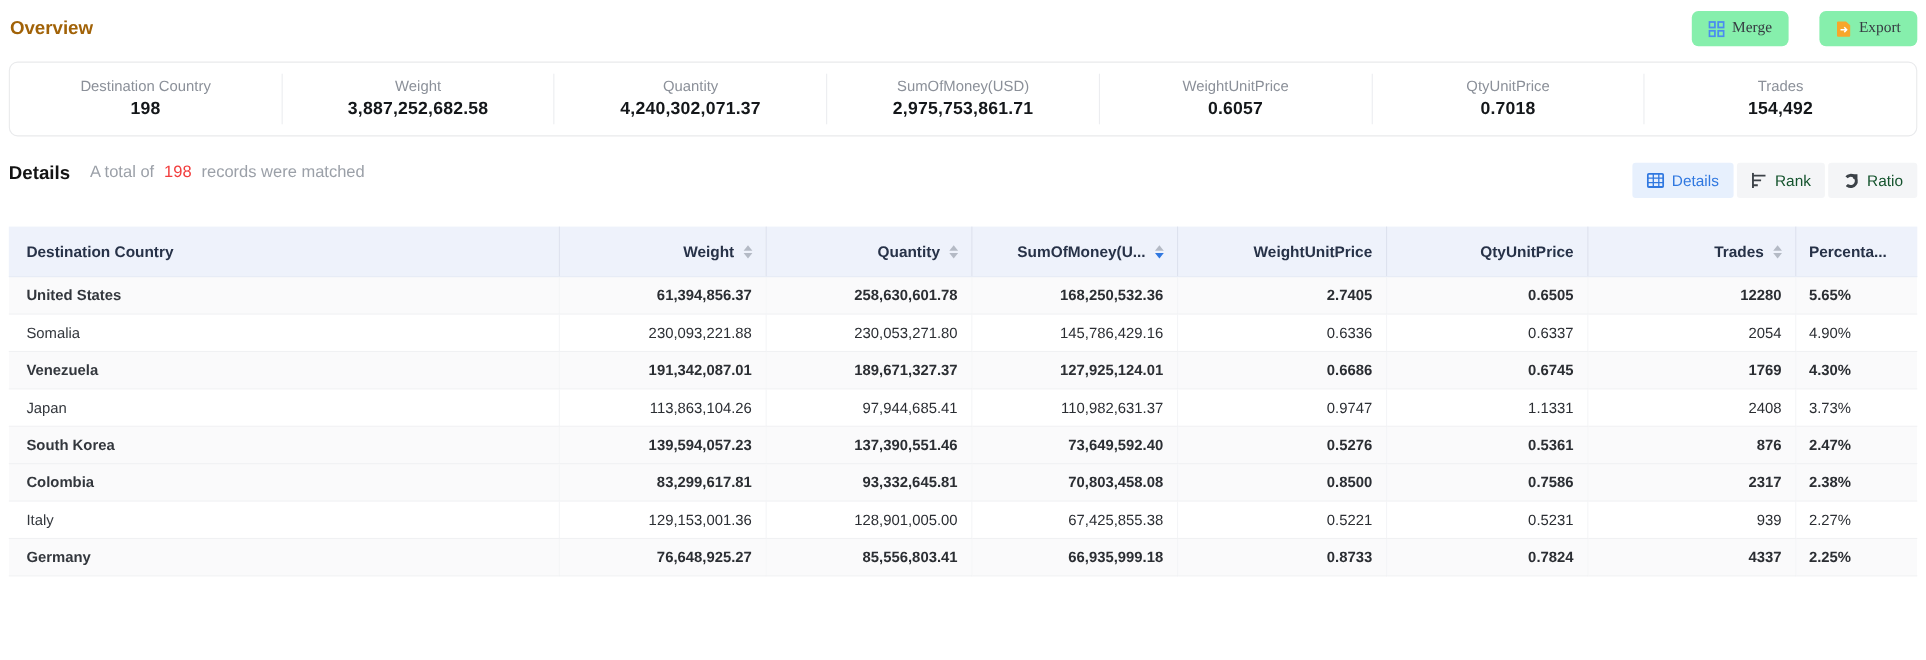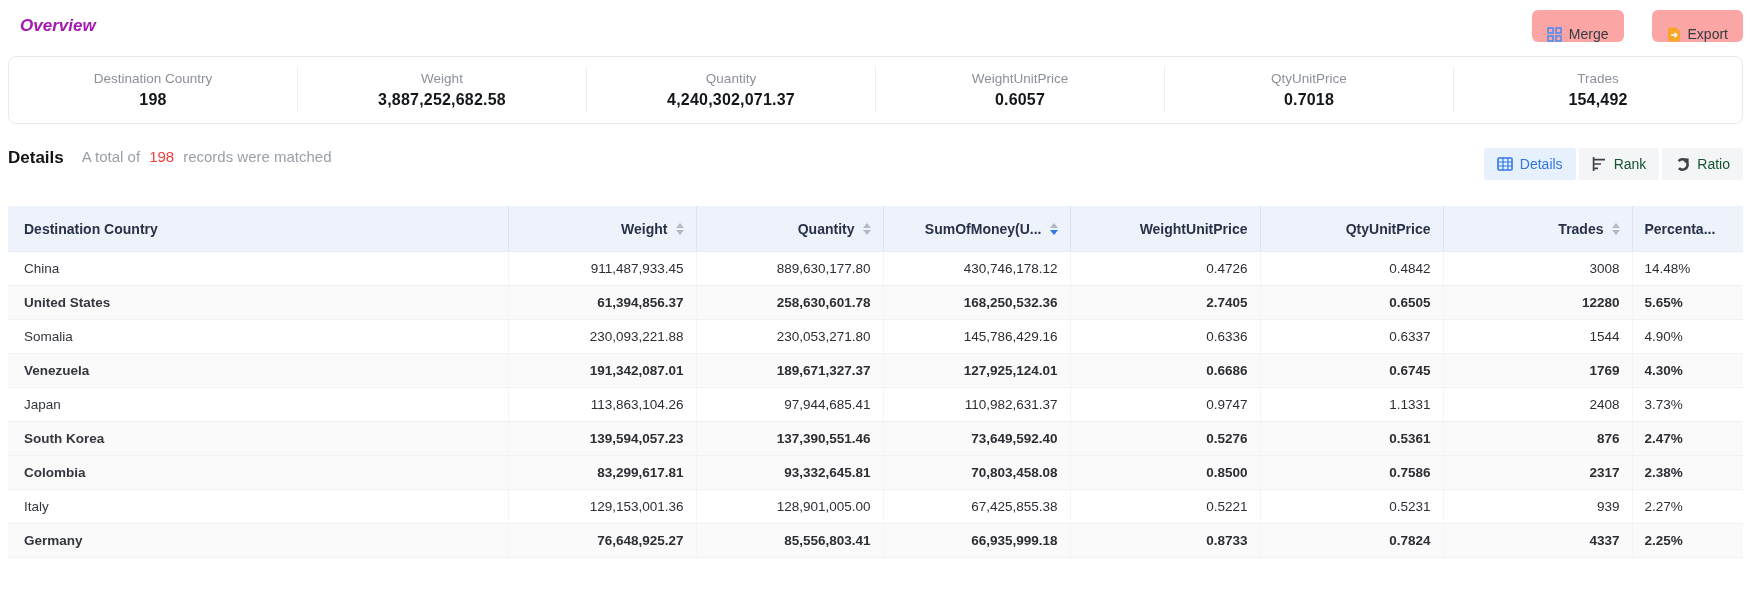--- a/index.html
+++ b/index.html
@@ -2,26 +2,26 @@
 <html><head>
 <meta charset="utf-8">
 <style>
   html,body{margin:0;padding:0;}
   body{
     width:1751px;height:600px;overflow:hidden;background:#fff;
     font-family:"Liberation Sans",sans-serif;color:#262626;
     -webkit-font-smoothing:antialiased;
   }
   .topbar{display:flex;justify-content:space-between;align-items:center;margin:8px 8px 0 8px;height:36px;}
-  .page-title{font-size:17px;font-weight:700;color:#a21caf;margin:12px;font-style:italic;}
+  .page-title{font-size:17px;font-weight:700;color:#a16207;margin:1px;}
   .topbar-actions{display:flex;gap:28px;}
   .btn{
-    display:inline-flex;align-items:flex-end;gap:7px;height:32px;padding:0 15px;
-    background:#fca5a5;border:none;border-radius:6px;font-size:14px;color:#363b42;
-    font-family:Liberation Sans, sans-serif;cursor:pointer;
+    display:inline-flex;align-items:center;gap:7px;height:32px;padding:0 15px;
+    background:#86efac;border:none;border-radius:6px;font-size:14px;color:#363b42;
+    font-family:Liberation Serif, serif;cursor:pointer;
   }
   
   .overview-card{
     margin:12px 8px 0 8px;border:1px solid #e9eaec;border-radius:8px;
     height:66px;display:flex;align-items:center;background:#fff;
   }
   .stat{flex:1;display:flex;flex-direction:column;justify-content:center;align-items:center;gap:5px;height:46px;border-right:1px solid #ecedf0;}
   .stat:last-child{border-right:none;}
   .stat-label{font-size:13.5px;color:#8b9099;}
   .stat-value{font-size:16px;font-weight:700;color:#14171a;letter-spacing:.2px;}
@@ -105,20 +105,24 @@
       </div>
       <div class="stat">
         <div class="stat-label">Weight</div>
         <div class="stat-value">3,887,252,682.58</div>
       </div>
       <div class="stat">
         <div class="stat-label">Quantity</div>
         <div class="stat-value">4,240,302,071.37</div>
       </div>
       <div class="stat">
+        <div class="stat-label">SumOfMoney(USD)</div>
+        <div class="stat-value">2,975,753,861.71</div>
+      </div>
+      <div class="stat">
         <div class="stat-label">WeightUnitPrice</div>
         <div class="stat-value">0.6057</div>
       </div>
       <div class="stat">
         <div class="stat-label">QtyUnitPrice</div>
         <div class="stat-value">0.7018</div>
       </div>
       <div class="stat">
         <div class="stat-label">Trades</div>
         <div class="stat-value">154,492</div>
@@ -232,48 +236,38 @@
             </span>
           </th>
           <th class="left">
             <span class="th-inner">
               <span>Percenta...</span>
             </span>
           </th>
         </tr>
       </thead>
     <tbody id="bodyRows">
-        <tr class="odd">
-          <td class="left first">China</td>
-          <td class="right">911,487,933.45</td>
-          <td class="right">889,630,177.80</td>
-          <td class="right">430,746,178.12</td>
-          <td class="right">0.4726</td>
-          <td class="right">0.4842</td>
-          <td class="right">3008</td>
-          <td class="left">14.48%</td>
-        </tr>
         <tr class="even">
           <td class="left first">United States</td>
           <td class="right">61,394,856.37</td>
           <td class="right">258,630,601.78</td>
           <td class="right">168,250,532.36</td>
           <td class="right">2.7405</td>
           <td class="right">0.6505</td>
           <td class="right">12280</td>
           <td class="left">5.65%</td>
         </tr>
         <tr class="odd">
           <td class="left first">Somalia</td>
           <td class="right">230,093,221.88</td>
           <td class="right">230,053,271.80</td>
           <td class="right">145,786,429.16</td>
           <td class="right">0.6336</td>
           <td class="right">0.6337</td>
-          <td class="right">1544</td>
+          <td class="right">2054</td>
           <td class="left">4.90%</td>
         </tr>
         <tr class="even">
           <td class="left first">Venezuela</td>
           <td class="right">191,342,087.01</td>
           <td class="right">189,671,327.37</td>
           <td class="right">127,925,124.01</td>
           <td class="right">0.6686</td>
           <td class="right">0.6745</td>
           <td class="right">1769</td>

